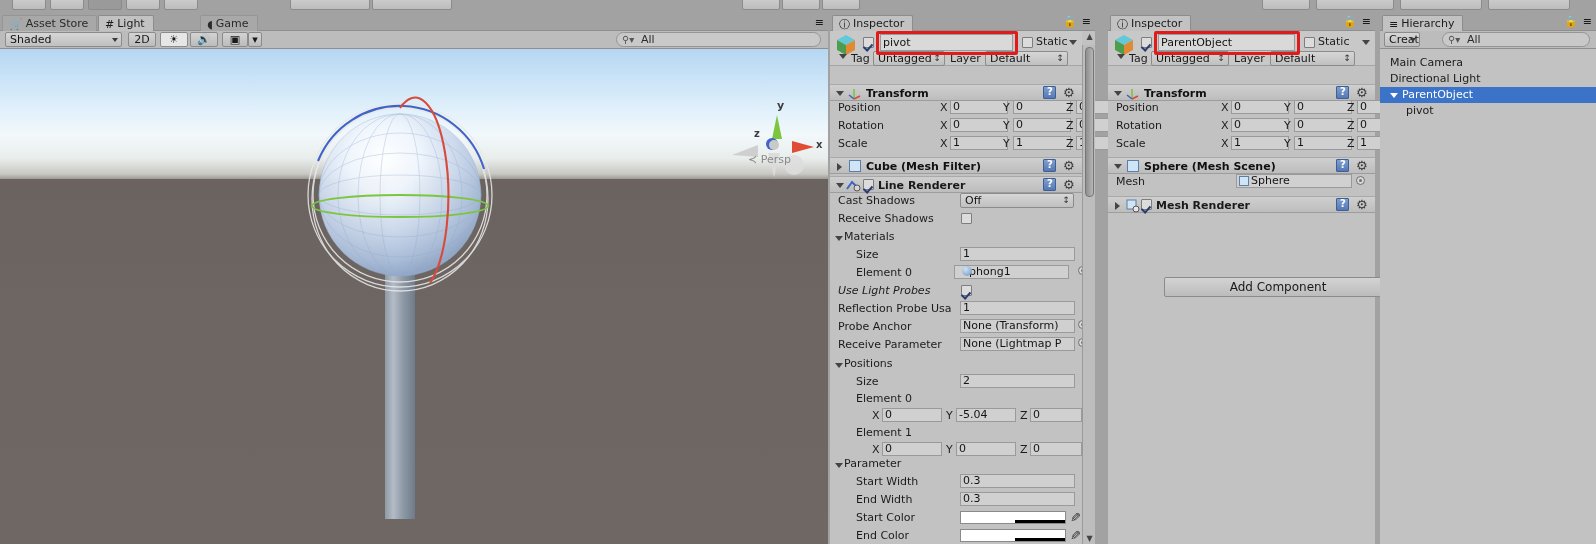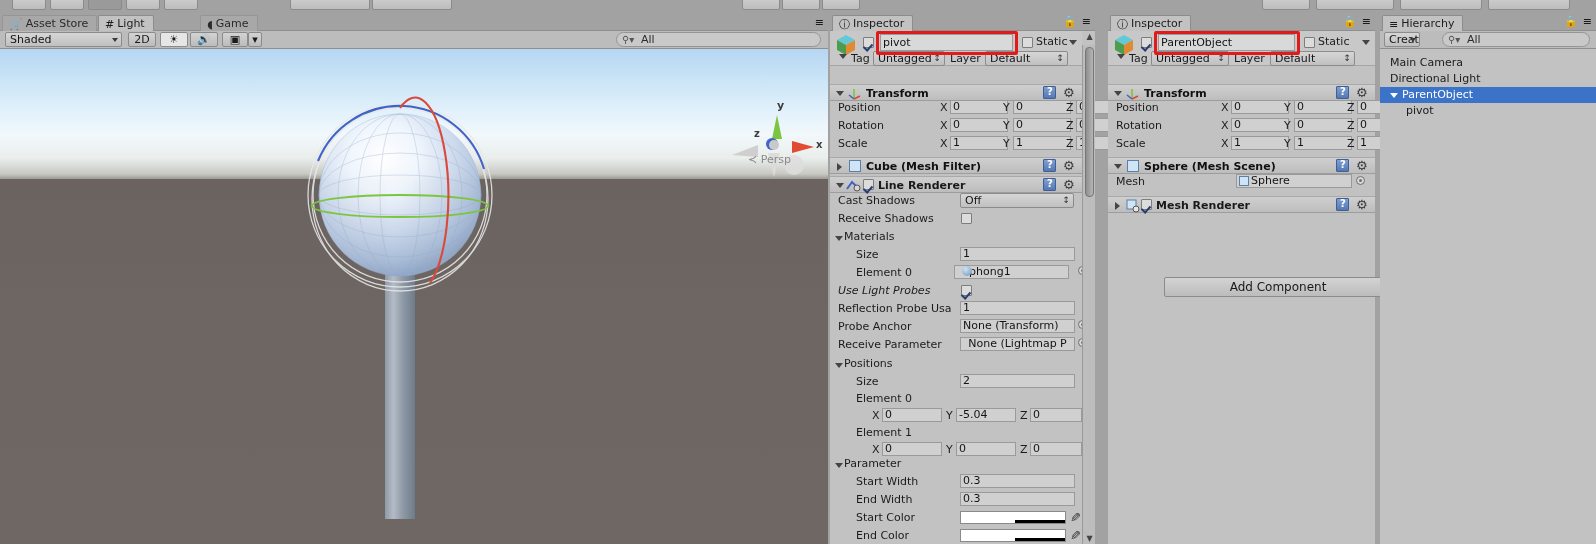--- a/index.html
+++ b/index.html
@@ -345,21 +345,21 @@
       <span class="chk on" style="position:absolute;left:131px;top:91px;"></span>
 
       <div style="position:absolute;left:8px;top:108px;" class="lbl">Reflection Probe Usa</div>
       <div class="field" style="position:absolute;left:130px;top:107px;width:115px;">1</div>
 
       <div style="position:absolute;left:8px;top:126px;" class="lbl">Probe Anchor</div>
       <div class="field" style="position:absolute;left:130px;top:125px;width:115px;">None (Transform)</div>
       <span class="dot" style="position:absolute;left:248px;top:126px;"></span>
 
       <div style="position:absolute;left:8px;top:144px;" class="lbl">Receive Parameter</div>
-      <div class="field" style="position:absolute;left:130px;top:143px;width:115px;text-align:center;">None (Lightmap P</div>
+      <div class="field" style="position:absolute;left:130px;top:143px;width:115px;">None (Lightmap P</div>
       <span class="dot" style="position:absolute;left:248px;top:144px;"></span>
 
       <span class="arrowD" style="position:absolute;left:5px;top:169px;"></span>
       <div style="position:absolute;left:14px;top:163px;" class="lbl">Positions</div>
       <div style="position:absolute;left:26px;top:181px;" class="lbl">Size</div>
       <div class="field" style="position:absolute;left:130px;top:180px;width:115px;">2</div>
 
       <div id="posRows" style="position:absolute;left:0;top:198px;width:252px;">
           <div style="position: absolute; left: 0px; top: 0px; width: 100%;">
             <div class="lbl" style="position:absolute;left:26px;top:0px;">Element 0</div>

